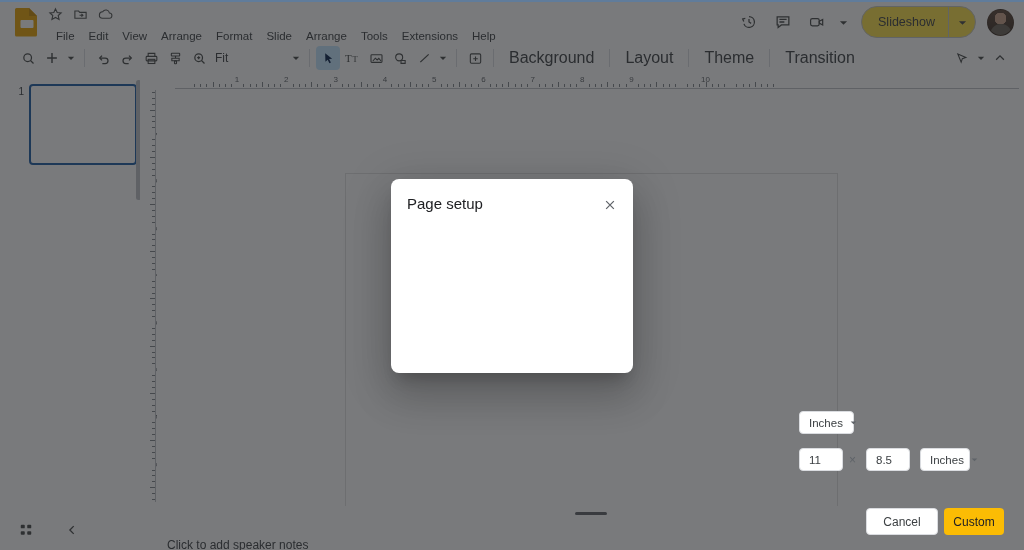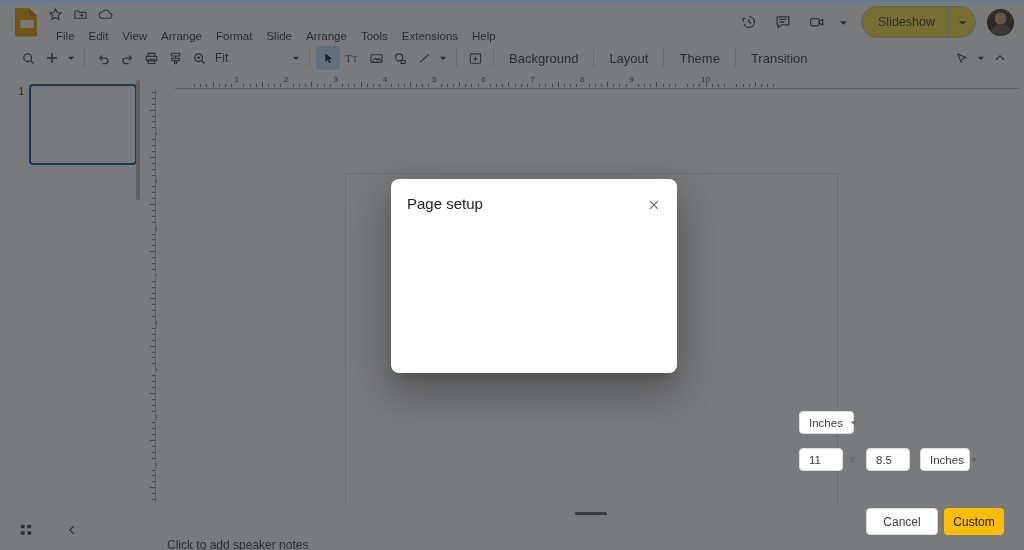--- a/index.html
+++ b/index.html
@@ -86,21 +86,21 @@
   .tbtn {
     width:24px; height:24px; border-radius:4px; color:#444746;
     display:flex; align-items:center; justify-content:center; flex:none;
   }
   .tbtn.sel { background:#c2e7ff; color:#041e49; }
   .tcaret { width:14px; height:24px; display:flex; align-items:center; justify-content:center; color:#444746; flex:none;}
   .tsep { width:1px; height:18px; background:#dadce0; margin:0 6px; flex:none; }
   .zoomlbl { font-size:12px; color:#3c4043; padding:0 6px 0 4px; white-space:nowrap;}
   .zoomsel { display:flex; align-items:center; width:92px;gap:8px; }
   .zoomsel .sp { flex:1; }
-  .tlink { font-size:13px; color:#3c4043; padding:3px 9px; border-radius:4px; white-space:nowrap; }
+  .tlink { font-size:16px; color:#3c4043; padding:3px 9px; border-radius:4px; white-space:nowrap; }
   .toolbar-right { margin-left:auto; display:flex; align-items:center; padding-right:12px; gap:0px;}
 
   
   .body { position:absolute; left:0; top:72px; width:1024px; height:478px; background:#ffffff;}
 
   .filmstrip {
     position:absolute; left:0; top:0; width:140px; height:434px;
     background:#ffffff; overflow:hidden;
   }
   .slide-item { position:absolute; left:12px; top:12px; display:flex; }
@@ -149,21 +149,21 @@
     position:absolute; left:0; top:434px; width:157px; height:116px; background:#ffffff;
     display:flex; align-items:flex-start; padding:12px 0 0 14px; gap:22px;
   }
   .blbtn { width:24px; height:24px; color:#444746; display:flex; align-items:center; justify-content:center;}
 
   
   .scrim {
     position:absolute; inset:0; background:rgba(32,33,36,.60);
   }
   .dialog {
-    position:absolute; left:391px; top:179px; width:286px; height:194px;
+    position:absolute; left:391px; top:179px; width:242px; height:194px;
     background:#ffffff; border-radius:8px;
     box-shadow:0 11px 15px -7px rgba(0,0,0,.2),0 24px 38px 3px rgba(0,0,0,.14),0 9px 46px 8px rgba(0,0,0,.12);
   }
   .dlg-title { position:absolute; left:16px; top:16px; font-size:15px; color:#202124; }
   .dlg-close {
     position:absolute; right:10px; top:13px; width:26px; height:26px; border-radius:50%;
     display:flex; align-items:center; justify-content:center; color:#5f6368;
   }
   .dlg-select {
     position:absolute; display:flex; align-items:center; justify-content:space-between;

